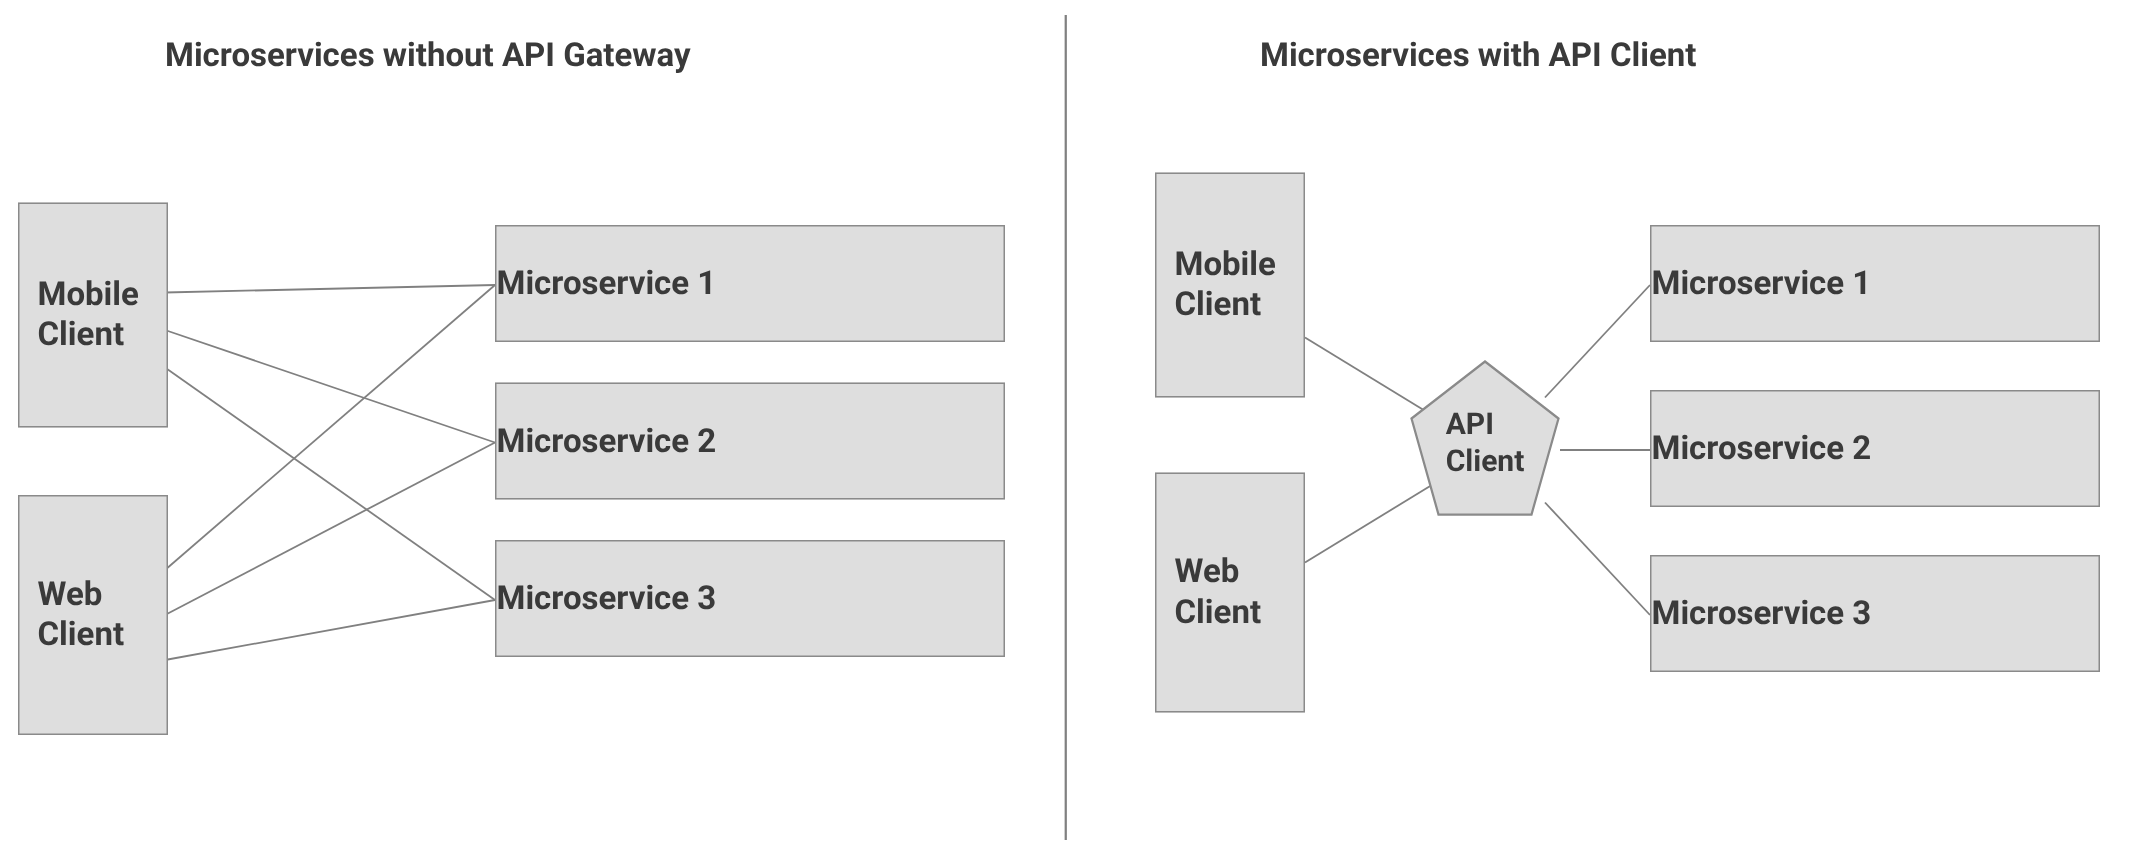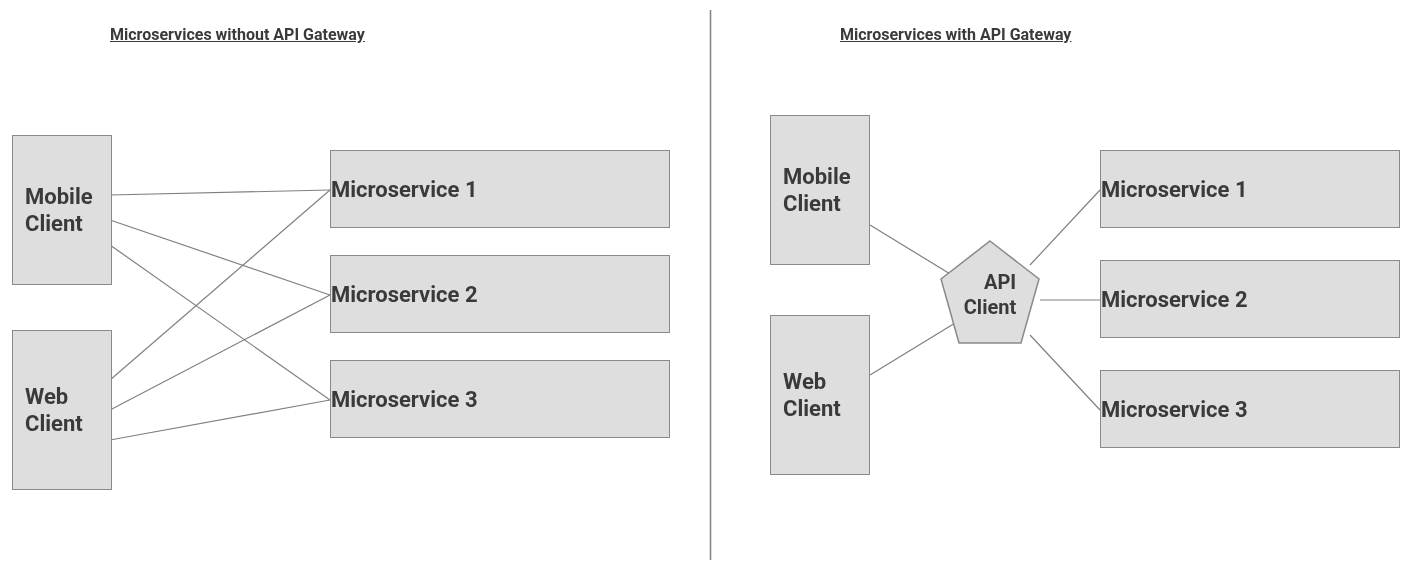--- a/index.html
+++ b/index.html
@@ -11,24 +11,23 @@
     font-family: -apple-system, BlinkMacSystemFont, "Segoe UI", Roboto, "Helvetica Neue", Arial, sans-serif;
   }
   .stage {
     position: relative;
     width: 1421px;
     height: 570px;
   }
   .title {
     position: absolute;
     font-weight: 700;
-    font-size: 16px;
+    font-size: 22px;
     color: #3a3a3a;
     white-space: nowrap;
-    text-decoration: underline;
   }
   .box {
     position: absolute;
     background: #dedede;
     border: 1.5px solid #8a8a8a;
     box-sizing: border-box;
     display: flex;
     align-items: center;
     font-weight: 700;
     font-size: 22px;
@@ -42,21 +41,21 @@
     position: absolute;
     display: flex;
     align-items: center;
     justify-content: center;
   }
   .pentagon-label {
     position: absolute;
     font-weight: 700;
     font-size: 20px;
     color: #3a3a3a;
-    text-align: right;
+    text-align: left;
     line-height: 1.25;
   }
   svg.wires {
     position: absolute;
     left: 0;
     top: 0;
     pointer-events: none;
   }
 </style>
 </head>
@@ -93,21 +92,21 @@
   <div class="box" style="left:330px; top:150px; width:340px; height:78px;">
     <span>Microservice 1</span>
   </div>
   <div class="box" style="left:330px; top:255px; width:340px; height:78px;">
     <span>Microservice 2</span>
   </div>
   <div class="box" style="left:330px; top:360px; width:340px; height:78px;">
     <span>Microservice 3</span>
   </div>
 
-  <div class="title" style="left:840px; top:25px;">Microservices with API Gateway</div>
+  <div class="title" style="left:840px; top:25px;">Microservices with API Client</div>
 
   <svg class="wires" width="1421" height="570">
     <g stroke="#808080" stroke-width="1.2">
 
       <line x1="870" y1="225" x2="960" y2="280"></line>
       <line x1="870" y1="375" x2="960" y2="320"></line>
 
       <line x1="1030" y1="265" x2="1100" y2="190"></line>
       <line x1="1040" y1="300" x2="1100" y2="300"></line>
       <line x1="1030" y1="335" x2="1100" y2="410"></line>

